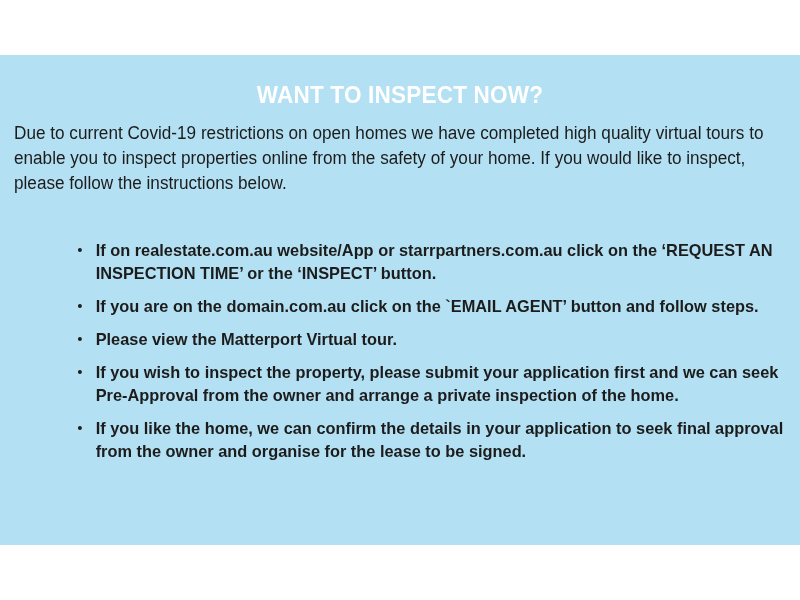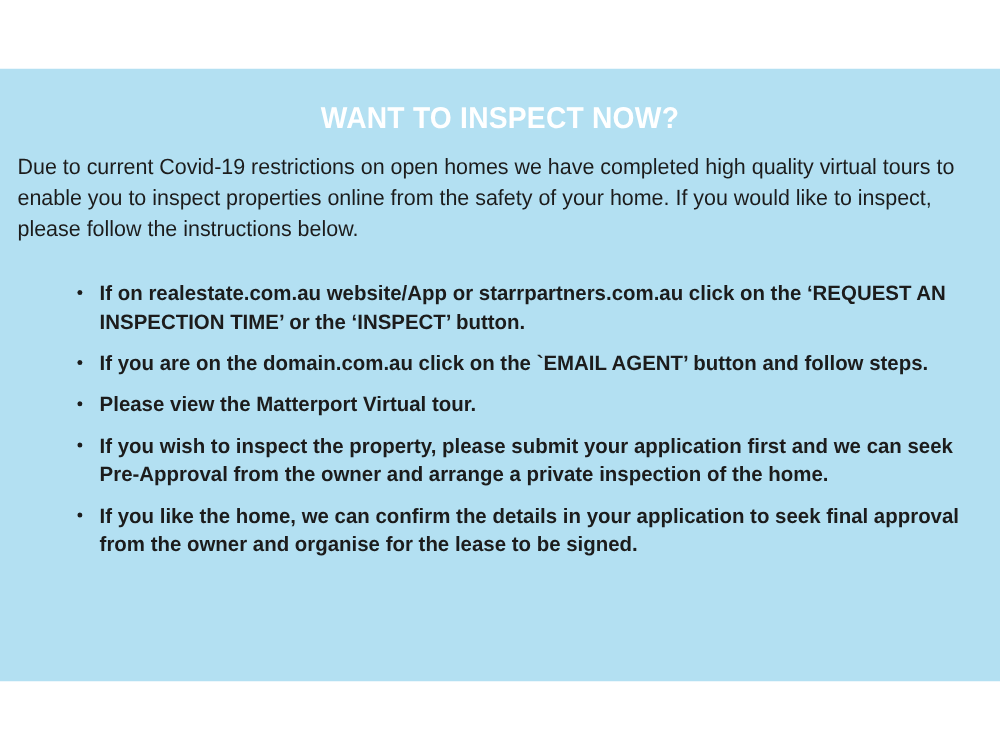--- a/index.html
+++ b/index.html
@@ -61,21 +61,21 @@
     line-height: 25px;
     transform: scaleX(0.975);
     transform-origin: left top;
   }
 
   #bullets {
     position: absolute;
     left: 58px;
     top: 168px;
     width: 720px;
-    margin: 0;
+    margin: 16px;
     padding: 0;
     list-style: none;
   }
 
   .bullet-item {
     position: relative;
     padding-left: 22px;
     margin: 0 0 10px 0;
     color: #1c1c1c;
     font-family: "Liberation Sans", sans-serif;

